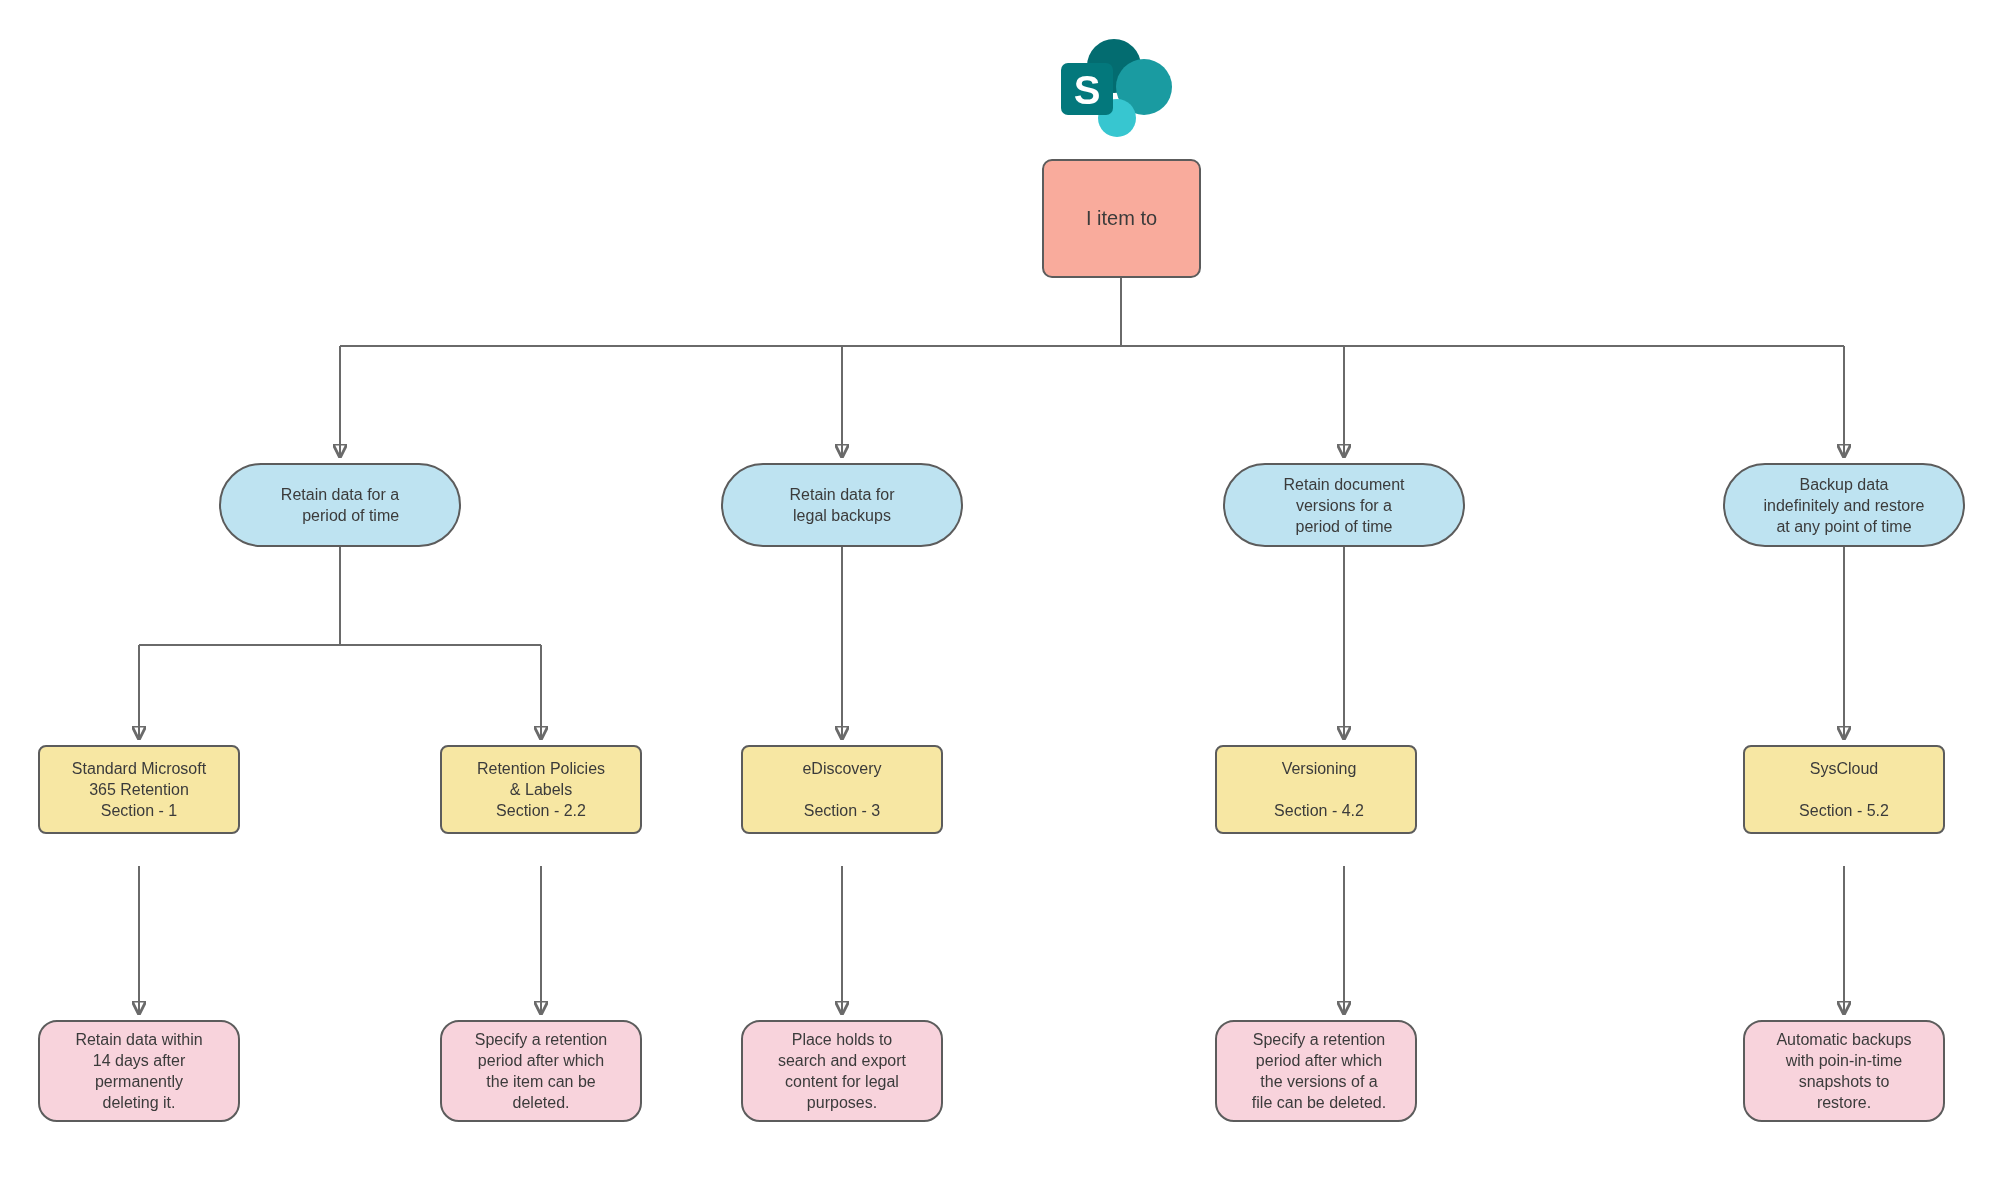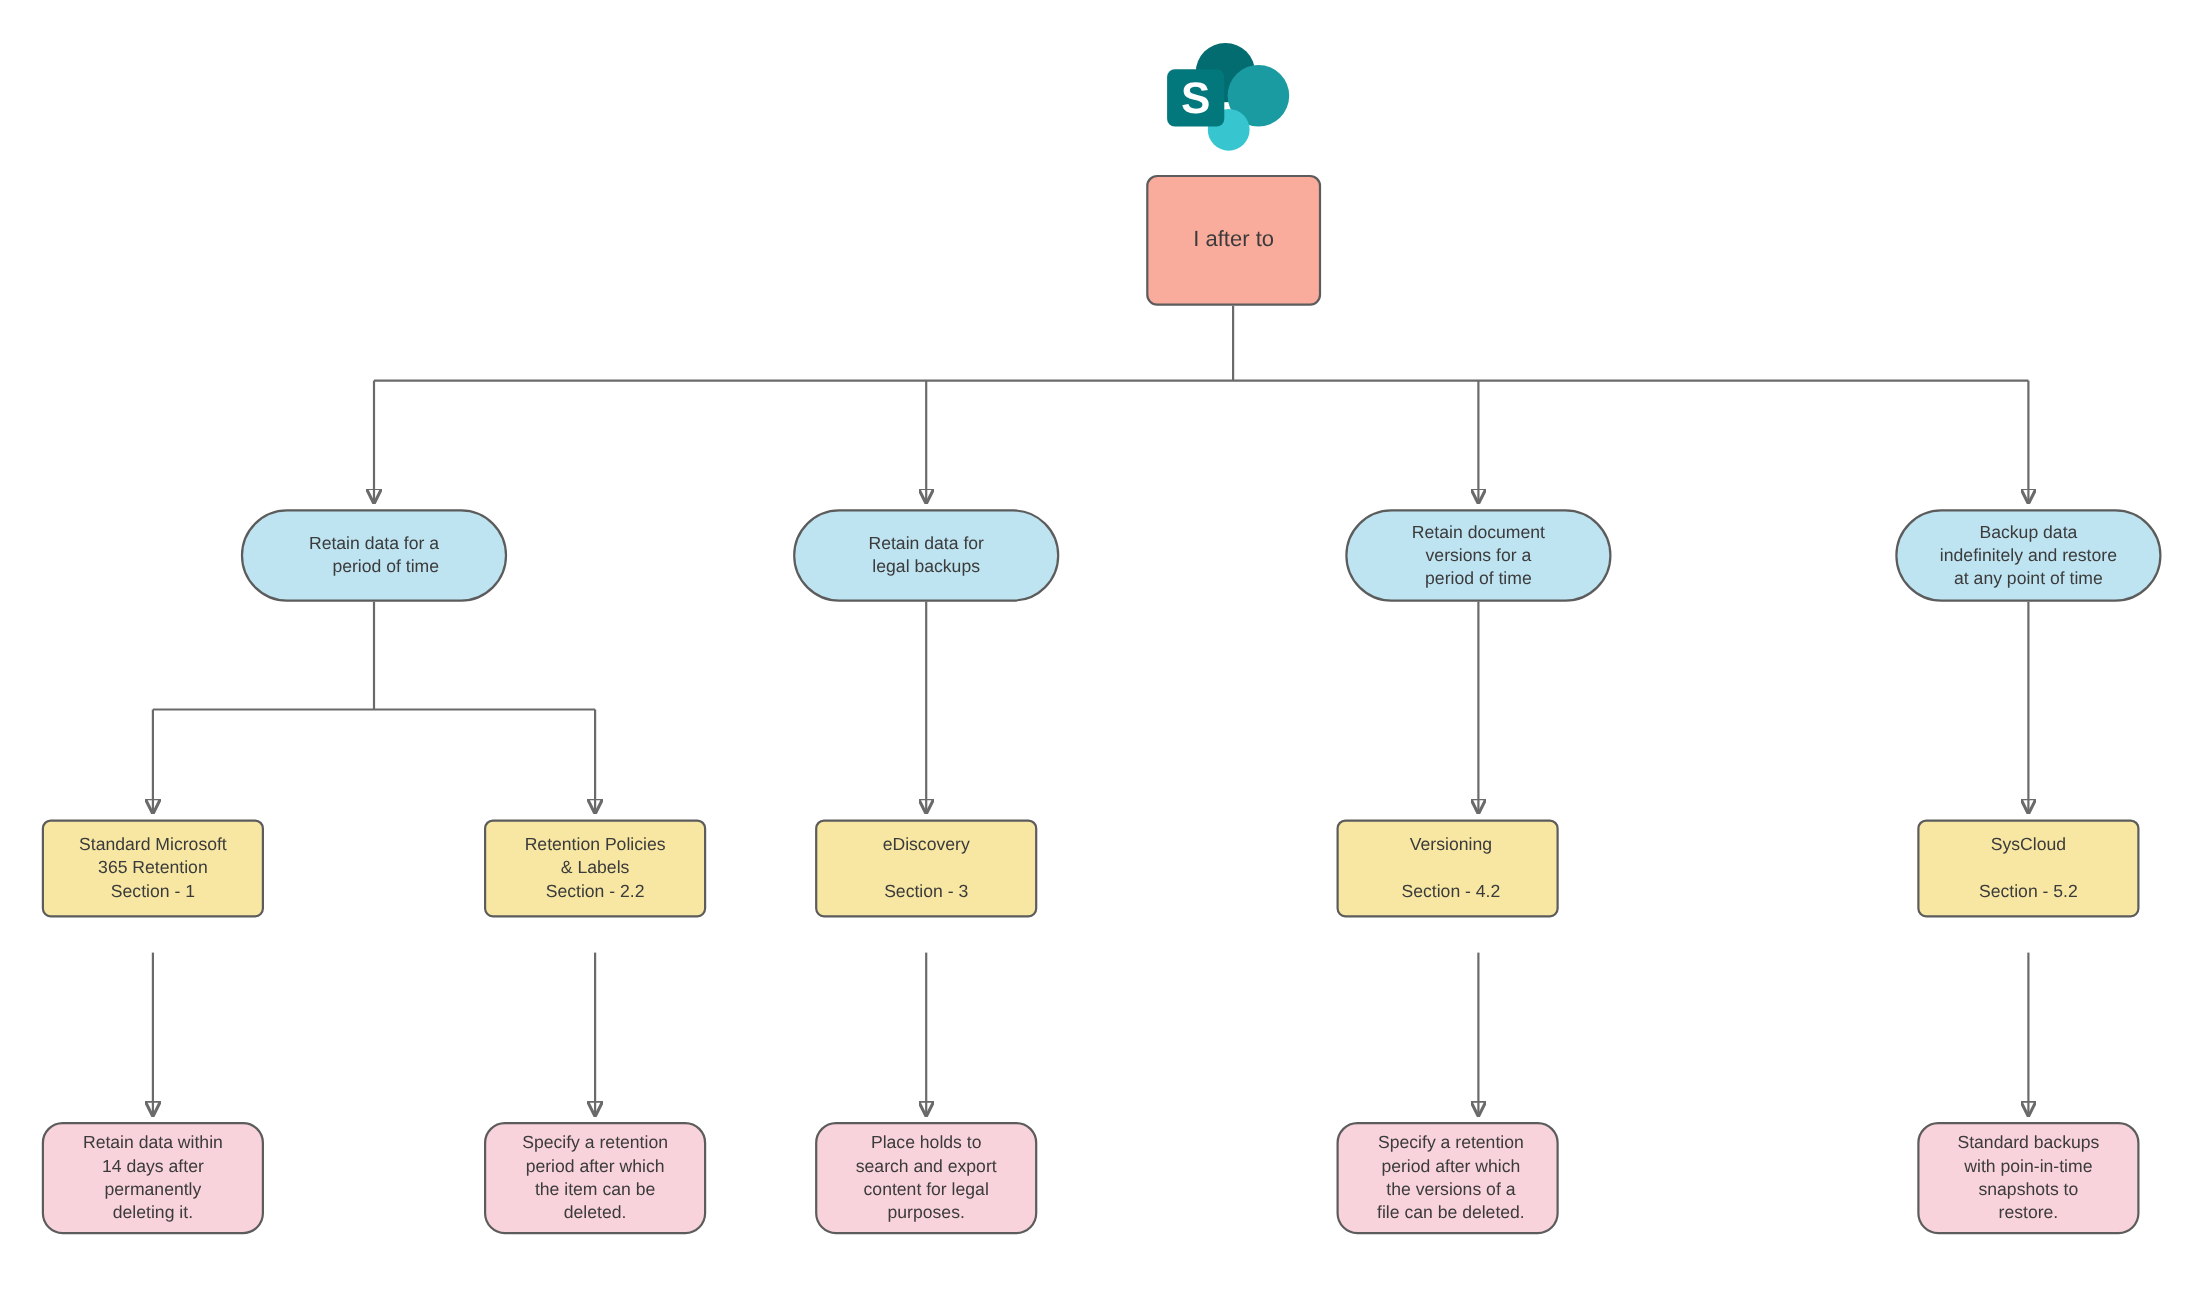--- a/index.html
+++ b/index.html
@@ -121,21 +121,21 @@
   <div class="logo">
     <svg viewBox="0 0 118 110" width="118" height="110" xmlns="http://www.w3.org/2000/svg">
       <circle cx="57" cy="33" r="27" fill="var(--logo-circle-dark, #036C70)"></circle>
       <circle cx="87" cy="54" r="28" fill="var(--logo-circle-mid, #1A9BA1)"></circle>
       <circle cx="60" cy="85" r="19" fill="var(--logo-circle-light, #37C6D0)"></circle>
       <rect x="4" y="30" width="52" height="52" rx="7" fill="var(--logo-square, #03787C)"></rect>
       <text x="30" y="57" text-anchor="middle" dominant-baseline="central" fill="var(--logo-letter, #FFFFFF)">S</text>
     </svg>
   </div>
 
-  <div class="node root">I after to</div>
+  <div class="node root">I item to</div>
 
   <div class="node decision d1">Retain data for a
 period of time</div>
   <div class="node decision d2">Retain data for
 legal backups</div>
   <div class="node decision d3">Retain document
 versions for a
 period of time</div>
   <div class="node decision d4">Backup data
 indefinitely and restore
@@ -166,18 +166,18 @@
 the item can be
 deleted.</div>
   <div class="node detail c3">Place holds to
 search and export
 content for legal
 purposes.</div>
   <div class="node detail c4">Specify a retention
 period after which
 the versions of a
 file can be deleted.</div>
-  <div class="node detail c5">Standard backups
+  <div class="node detail c5">Automatic backups
 with poin-in-time
 snapshots to
 restore.</div>
 
 </div>
 
 </body></html>

